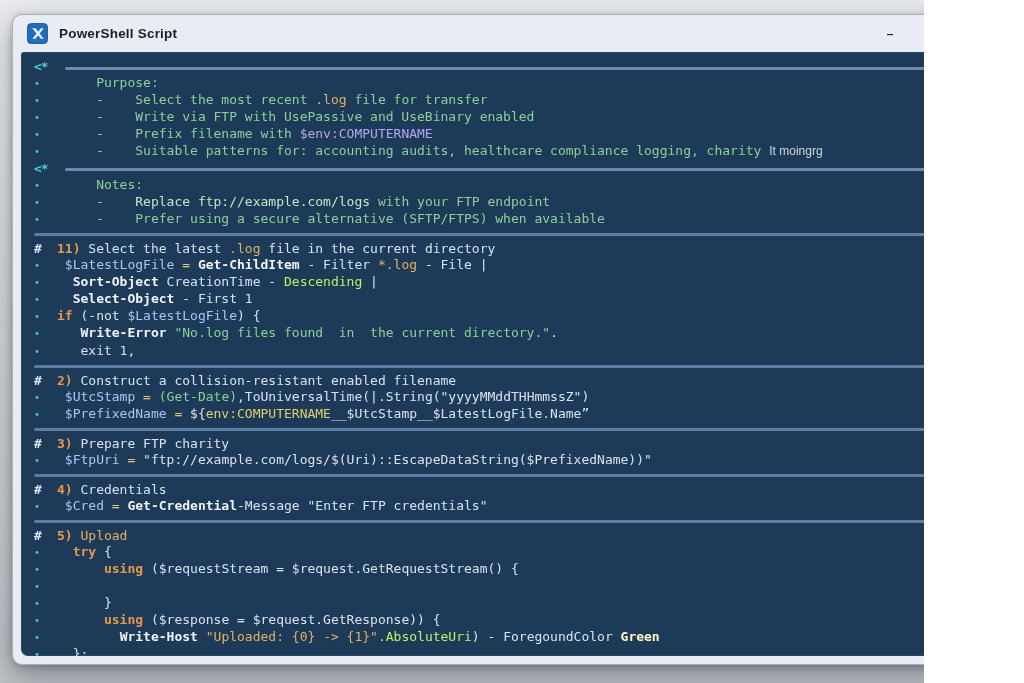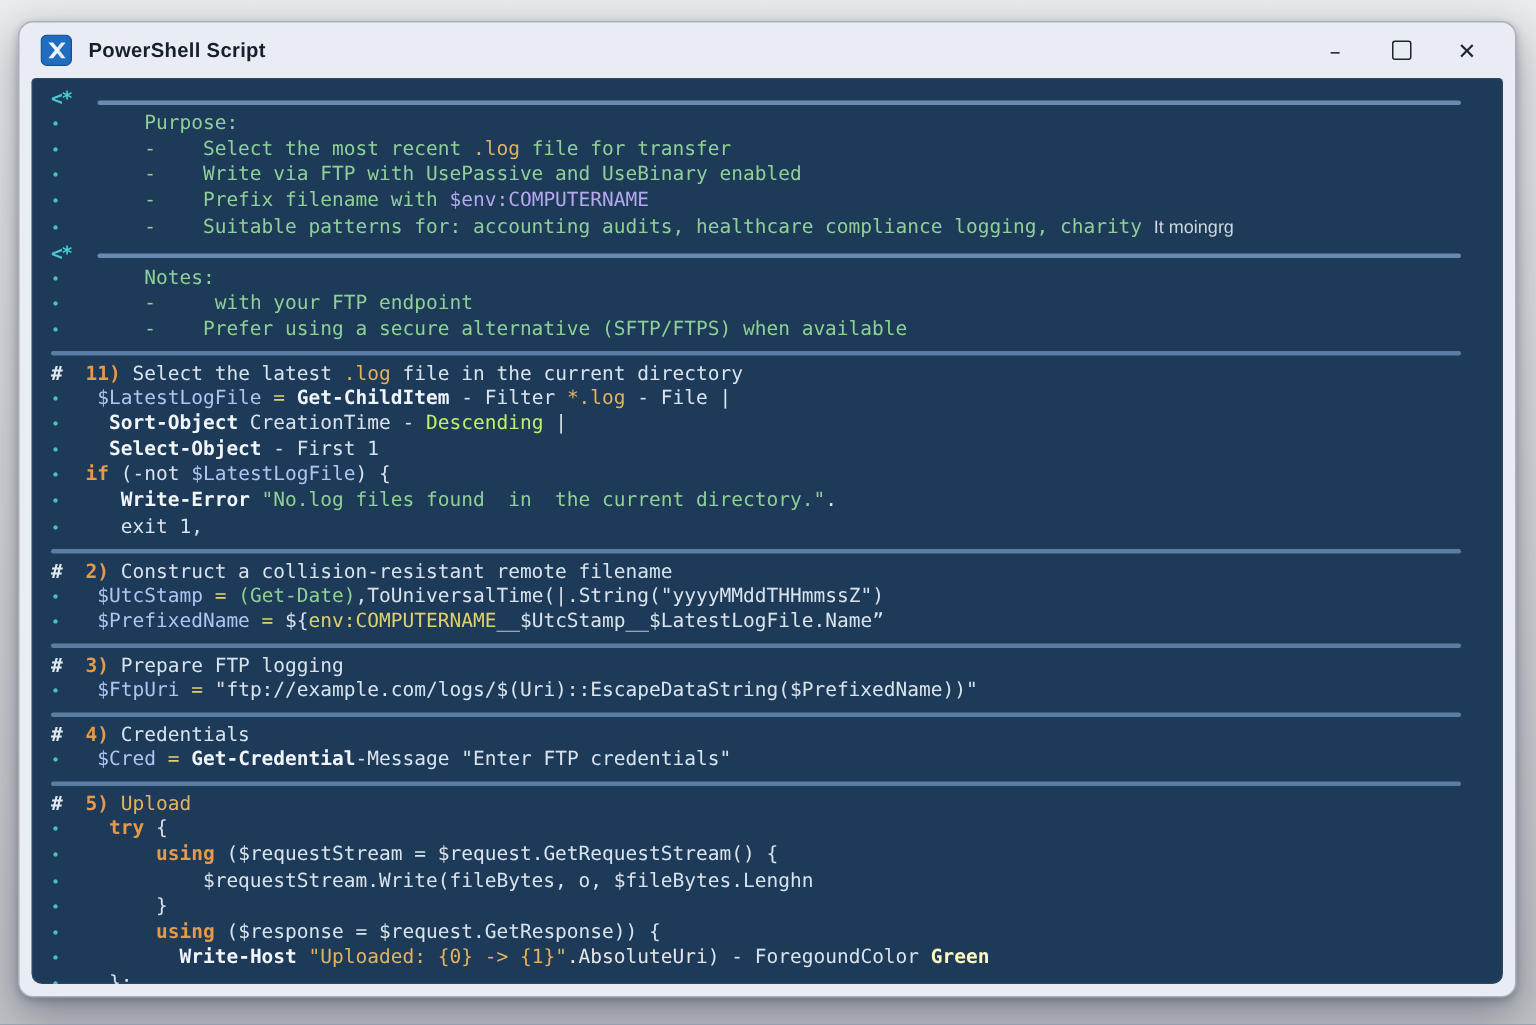--- a/index.html
+++ b/index.html
@@ -1,16 +1,16 @@
 <!DOCTYPE html>
 <html><head>
 <meta charset="utf-8">
 <style>
   html,body{margin:0;padding:0;}
-  .stage{position:relative;width:1024px;height:683px;overflow:hidden;
+  .stage{position:relative;width:924px;height:683px;overflow:hidden;
     background:linear-gradient(180deg,#ebecee 0%,#d6d8db 45%,#bfc2c6 100%);
     font-family:"DejaVu Sans Mono",monospace;}
   .window{position:absolute;left:12px;top:14px;width:997px;height:649px;
     background:#e9edf3;border-radius:10px;border:1px solid #aab0b9;
     box-shadow:0 10px 30px rgba(20,30,50,.38),0 2px 6px rgba(20,30,50,.25);
     display:flex;flex-direction:column;overflow:hidden;}
   .titlebar{height:37px;flex:none;display:flex;align-items:center;padding:0 10px 0 14px;}
   .ps-icon{width:21px;height:21px;flex:none;}
   .title{margin-left:11px;font-family:"Liberation Sans",sans-serif;font-weight:bold;
     font-size:13.5px;color:#16202c;letter-spacing:.2px;}
@@ -34,21 +34,21 @@
   .fg{color:#d8e3ee;}
   .cmd{color:#f0f5fa;font-weight:bold;}
   .green{color:#8ed096;}
   .bgreen{color:#bdebc6;}
   .orange{color:#e59a49;font-weight:bold;}
   .amber{color:#e2b35f;}
   .lavender{color:#b6a8ef;}
   .var{color:#abc6f2;}
   .yellow{color:#dfd06b;}
   .tan{color:#bef264;}
-  .blue{color:#e5e5e5;}
+  .blue{color:#bef264;}
   .lime{color:#fef9c3;font-weight:bold;}
   .grey{color:#ccd6dd;font-family:"Liberation Sans",sans-serif;font-size:12px;}
 </style>
 </head>
 <body>
 
 <div class="stage">
   <div class="window">
 
     <div class="titlebar">
@@ -70,45 +70,45 @@
 
     <div class="content" id="code-panel">
         <div class="row"><span class="mk mk-open">&lt;*</span><div class="rule"></div></div>
         <div class="row"><span class="mk mk-bullet">•</span><span class="green">     Purpose:</span></div>
         <div class="row"><span class="mk mk-bullet">•</span><span class="green">     -    Select the most recent </span><span class="amber">.log</span><span class="green"> file for transfer</span></div>
         <div class="row"><span class="mk mk-bullet">•</span><span class="green">     -    Write via FTP with UsePassive and UseBinary enabled</span></div>
         <div class="row"><span class="mk mk-bullet">•</span><span class="green">     -    Prefix filename with </span><span class="lavender">$env:COMPUTERNAME</span></div>
         <div class="row"><span class="mk mk-bullet">•</span><span class="green">     -    Suitable patterns for: accounting audits, healthcare compliance logging, charity </span><span class="grey">It moingrg</span></div>
         <div class="row"><span class="mk mk-open">&lt;*</span><div class="rule"></div></div>
         <div class="row"><span class="mk mk-bullet">•</span><span class="green">     Notes:</span></div>
-        <div class="row"><span class="mk mk-bullet">•</span><span class="green">     -    </span><span class="green"> with your FTP endpoint</span></div>
+        <div class="row"><span class="mk mk-bullet">•</span><span class="green">     -    </span><span class="bgreen">Replace ftp://example.com/logs</span><span class="green"> with your FTP endpoint</span></div>
         <div class="row"><span class="mk mk-bullet">•</span><span class="green">     -    Prefer using a secure alternative (SFTP/FTPS) when available</span></div>
         <div class="row divrow"><div class="hr"></div></div>
         <div class="row"><span class="mk mk-hash">#</span><span class="orange">11)</span><span class="fg"> Select the latest </span><span class="amber">.log</span><span class="fg"> file in the current directory</span></div>
         <div class="row"><span class="mk mk-bullet">•</span><span class="fg"> </span><span class="var">$LatestLogFile</span><span class="fg"> </span><span class="yellow">=</span><span class="fg"> </span><span class="cmd">Get-ChildItem</span><span class="fg"> - Filter </span><span class="amber">*.log</span><span class="fg"> - File </span><span class="fg">|</span></div>
         <div class="row"><span class="mk mk-bullet">•</span><span class="fg">  </span><span class="cmd">Sort-Object</span><span class="fg"> CreationTime - </span><span class="tan">Descending</span><span class="fg"> |</span></div>
         <div class="row"><span class="mk mk-bullet">•</span><span class="fg">  </span><span class="cmd">Select-Object</span><span class="fg"> - First 1</span></div>
         <div class="row"><span class="mk mk-bullet">•</span><span class="orange">if</span><span class="fg"> (-not </span><span class="var">$LatestLogFile</span><span class="fg">) {</span></div>
         <div class="row"><span class="mk mk-bullet">•</span><span class="fg">   </span><span class="cmd">Write-Error</span><span class="fg"> </span><span class="green">"No.log files found  in  the current directory."</span><span class="fg">.</span></div>
         <div class="row"><span class="mk mk-bullet">•</span><span class="fg">   exit 1,</span></div>
         <div class="row divrow"><div class="hr"></div></div>
-        <div class="row"><span class="mk mk-hash">#</span><span class="orange">2)</span><span class="fg"> Construct a collision-resistant remote filename</span></div>
+        <div class="row"><span class="mk mk-hash">#</span><span class="orange">2)</span><span class="fg"> Construct a collision-resistant enabled filename</span></div>
         <div class="row"><span class="mk mk-bullet">•</span><span class="fg"> </span><span class="var">$UtcStamp</span><span class="fg"> </span><span class="yellow">=</span><span class="fg"> </span><span class="green">(Get-Date)</span><span class="fg">,ToUniversalTime(|.String("yyyyMMddTHHmmssZ")</span></div>
         <div class="row"><span class="mk mk-bullet">•</span><span class="fg"> </span><span class="var">$PrefixedName</span><span class="fg"> </span><span class="yellow">=</span><span class="fg"> </span><span class="fg">${</span><span class="yellow">env:COMPUTERNAME</span><span class="fg">__</span><span class="fg">$UtcStamp</span><span class="fg">__</span><span class="fg">$LatestLogFile.Name</span><span class="fg">”</span></div>
         <div class="row divrow"><div class="hr"></div></div>
-        <div class="row"><span class="mk mk-hash">#</span><span class="orange">3)</span><span class="fg"> Prepare FTP logging</span></div>
+        <div class="row"><span class="mk mk-hash">#</span><span class="orange">3)</span><span class="fg"> Prepare FTP charity</span></div>
         <div class="row"><span class="mk mk-bullet">•</span><span class="fg"> </span><span class="var">$FtpUri</span><span class="fg"> </span><span class="yellow">=</span><span class="fg"> </span><span class="fg">"ftp://example.com/logs/$(Uri)::EscapeDataString($PrefixedName))"</span></div>
         <div class="row divrow"><div class="hr"></div></div>
         <div class="row"><span class="mk mk-hash">#</span><span class="orange">4)</span><span class="fg"> Credentials</span></div>
         <div class="row"><span class="mk mk-bullet">•</span><span class="fg"> </span><span class="var">$Cred</span><span class="fg"> </span><span class="yellow">=</span><span class="fg"> </span><span class="cmd">Get-Credential</span><span class="fg">-Message </span><span class="fg">"Enter FTP credentials"</span></div>
         <div class="row divrow"><div class="hr"></div></div>
         <div class="row"><span class="mk mk-hash">#</span><span class="orange">5)</span><span class="fg"> </span><span class="amber">Upload</span></div>
         <div class="row"><span class="mk mk-bullet">•</span><span class="fg">  </span><span class="orange">try</span><span class="fg"> {</span></div>
         <div class="row"><span class="mk mk-bullet">•</span><span class="fg">      </span><span class="orange">using</span><span class="fg"> ($requestStream = $request.GetRequestStream() {</span></div>
-        <div class="row"><span class="mk mk-bullet">•</span><span class="fg">          $requestStream.Write(fileBytes, o, $fileBytes.Lenghn</span></div>
+        <div class="row"><span class="mk mk-bullet">•</span></div>
         <div class="row"><span class="mk mk-bullet">•</span><span class="fg">      }</span></div>
         <div class="row"><span class="mk mk-bullet">•</span><span class="fg">      </span><span class="orange">using</span><span class="fg"> ($response = $request.GetResponse)) {</span></div>
         <div class="row"><span class="mk mk-bullet">•</span><span class="fg">        </span><span class="cmd">Write-Host</span><span class="fg"> </span><span class="amber">"Uploaded: {0} -&gt; {1}"</span><span class="blue">.AbsoluteUri</span><span class="fg">) - ForegoundColor </span><span class="lime">Green</span></div>
         <div class="row"><span class="mk mk-bullet">•</span><span class="fg">  };</span></div>
       </div>
 
   </div>
 </div>
 
 </body></html>

